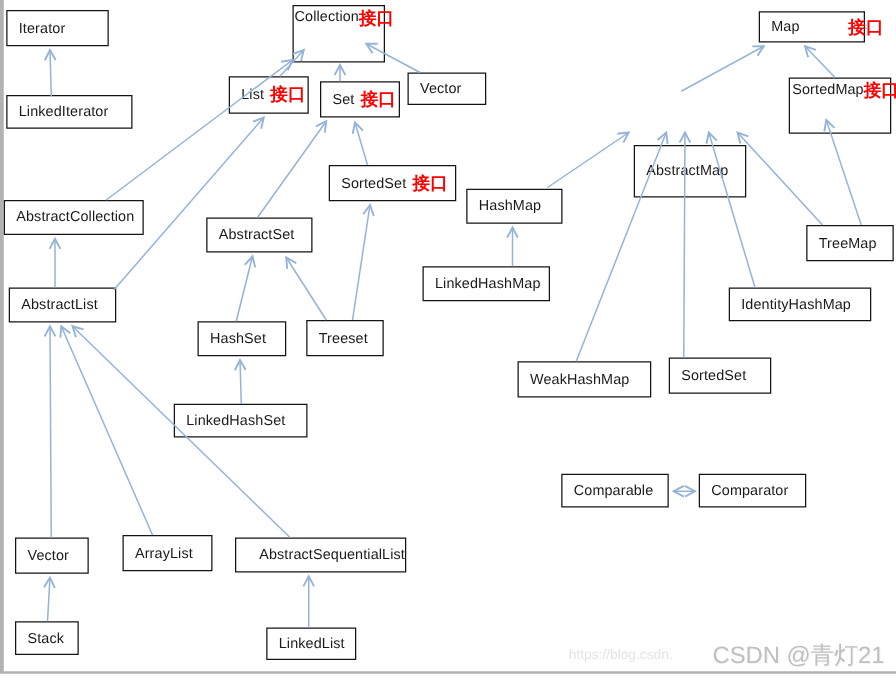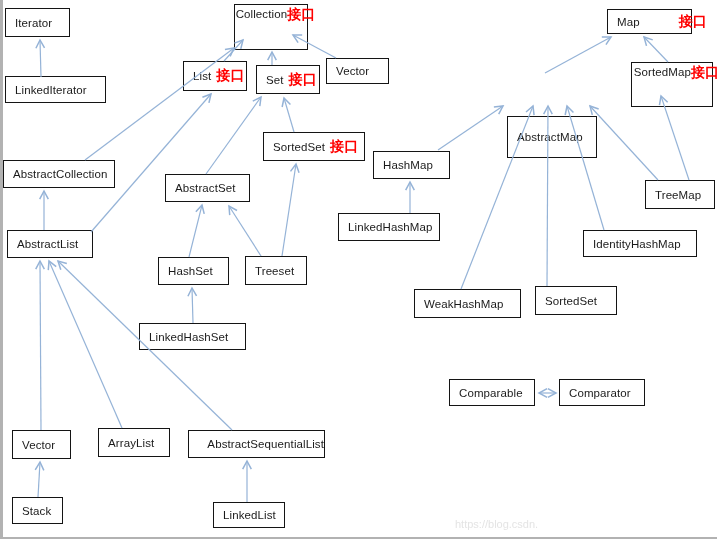--- a/index.html
+++ b/index.html
@@ -61,21 +61,21 @@
   }
 </style>
 </head>
 <body>
 
 <div id="canvas">
   <div class="edge-left"></div>
   <div class="edge-bottom"></div>
 
   <div id="nodes-layer">
-      <div class="node" style="left: 5px; top: 8px; width: 65px; height: 29px; border-color: rgb(20, 20, 20); color: rgb(26, 26, 26);">
+      <div class="node" style="left: 5px; top: 8px; width: 82px; height: 29px; border-color: rgb(20, 20, 20); color: rgb(26, 26, 26);">
         <span>Iterator</span>
       </div>
       <div class="node" style="left: 5px; top: 76px; width: 101px; height: 27px; border-color: rgb(20, 20, 20); color: rgb(26, 26, 26);">
         <span>LinkedIterator</span>
       </div>
       <div class="node wrap" style="left: 234px; top: 4px; width: 74px; height: 46px; border-color: rgb(20, 20, 20); color: rgb(26, 26, 26);">
         <span>Collection</span>
         <span class="sfx" style="color: rgb(255, 0, 0);">接口</span>
       </div>
       <div class="node" style="left: 183px; top: 61px; width: 64px; height: 30px; border-color: rgb(20, 20, 20); color: rgb(26, 26, 26);">
@@ -193,13 +193,14 @@
       <line x1="410" y1="213" x2="410" y2="182" stroke="#95b3d7" stroke-width="1.2" marker-end="url(#arrowhead)"></line>
       <line x1="461" y1="289" x2="533" y2="106" stroke="#95b3d7" stroke-width="1.2" marker-end="url(#arrowhead)"></line>
       <line x1="547" y1="286" x2="548" y2="106" stroke="#95b3d7" stroke-width="1.2" marker-end="url(#arrowhead)"></line>
       <line x1="604" y1="230" x2="567" y2="106" stroke="#95b3d7" stroke-width="1.2" marker-end="url(#arrowhead)"></line>
       <line x1="658" y1="180" x2="590" y2="106" stroke="#95b3d7" stroke-width="1.2" marker-end="url(#arrowhead)"></line>
       <line x1="689" y1="180" x2="661" y2="96" stroke="#95b3d7" stroke-width="1.2" marker-end="url(#arrowhead)"></line>
       <line x1="539" y1="393" x2="556" y2="393" stroke="#95b3d7" stroke-width="1.2" marker-end="url(#arrowhead)" marker-start="url(#arrowhead)"></line>
     </svg>
 
   <div class="wm-url">https://blog.csdn.</div>
+  <div class="wm-site">CSDN @青灯21</div>
 </div>
 
 </body></html>

